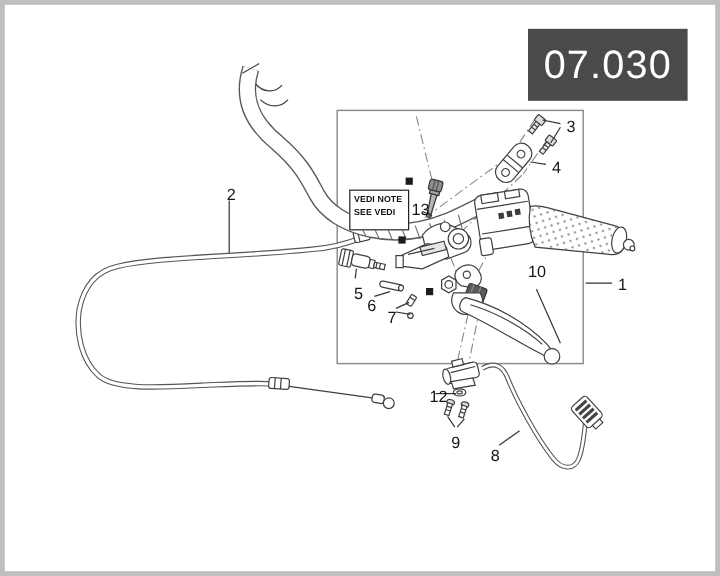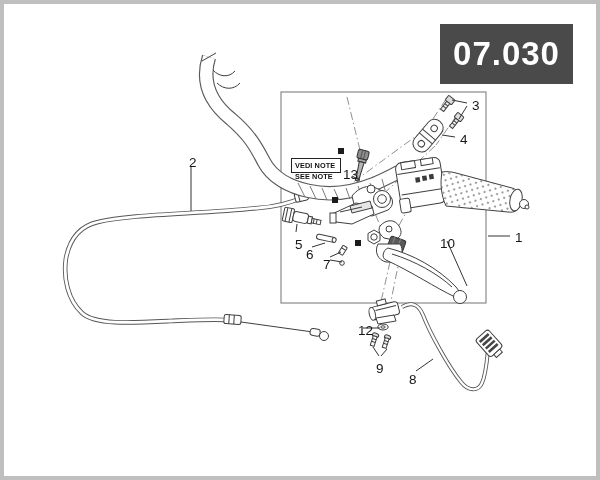--- a/index.html
+++ b/index.html
@@ -1,22 +1,22 @@
 <!DOCTYPE html>
 <html><head>
 <meta charset="utf-8">
 <style>
   html,body{margin:0;padding:0;background:#e8e8e8;}
   .screen{position:relative;width:600px;height:480px;background:#ffffff;
           border:4px solid #bfbfbf;box-sizing:border-box;overflow:hidden;
           font-family:"Liberation Sans",sans-serif;}
   .badge{position:absolute;left:436px;top:20px;width:133px;height:60px;
          background:#4a4a4a;color:#ffffff;display:flex;align-items:center;
-         justify-content:center;font-size:33px;font-weight:bold;letter-spacing:1px;}
-  .notebox{position:absolute;left:287px;top:154px;width:50px;height:15px;
+         justify-content:center;font-size:33px;font-weight:normal;letter-spacing:1px;}
+  .notebox{position:absolute;left:287px;top:154px;width:50px;height:34px;
            border:1.3px solid #222;background:#fff;padding:1px 0 0 3px;
            box-sizing:border-box;font-size:7.3px;font-weight:bold;
            line-height:1.55;color:#111;letter-spacing:0.1px;white-space:nowrap;}
   .callout{position:absolute;font-size:13.5px;color:#161616;}
   svg{position:absolute;left:0;top:0;}
   .ink{stroke:#3f3f3f;fill:none;stroke-width:1;}
   .inkf{stroke:#3f3f3f;fill:#ffffff;stroke-width:1;}
 </style>
 </head>
 <body>
@@ -252,29 +252,29 @@
       <line x1="447" y1="241" x2="467" y2="286"></line>
       <line x1="352" y1="176" x2="360" y2="180"></line>
       <line x1="363" y1="328" x2="380" y2="328"></line>
     </g>
   </svg>
 
   <div class="badge">07.030</div>
 
   <div class="notebox">
     <div>VEDI NOTE</div>
-    <div>SEE NOTE</div>
+    <div>SEE VEDI</div>
   </div>
 
   <span class="callout" style="left:511px;top:226px">1</span>
   <span class="callout" style="left:185px;top:151px">2</span>
   <span class="callout" style="left:468px;top:94px">3</span>
   <span class="callout" style="left:456px;top:128px">4</span>
   <span class="callout" style="left:291px;top:233px">5</span>
   <span class="callout" style="left:302px;top:243px">6</span>
   <span class="callout" style="left:319px;top:253px">7</span>
   <span class="callout" style="left:405px;top:368px">8</span>
   <span class="callout" style="left:372px;top:357px">9</span>
-  <span class="callout" style="left:436px;top:232px">10</span>
+  <span class="callout" style="left:436px;top:215px">10</span>
   <span class="callout" style="left:339px;top:163px">13</span>
   <span class="callout" style="left:354px;top:319px">12</span>
 
 </div>
 
 </body></html>

